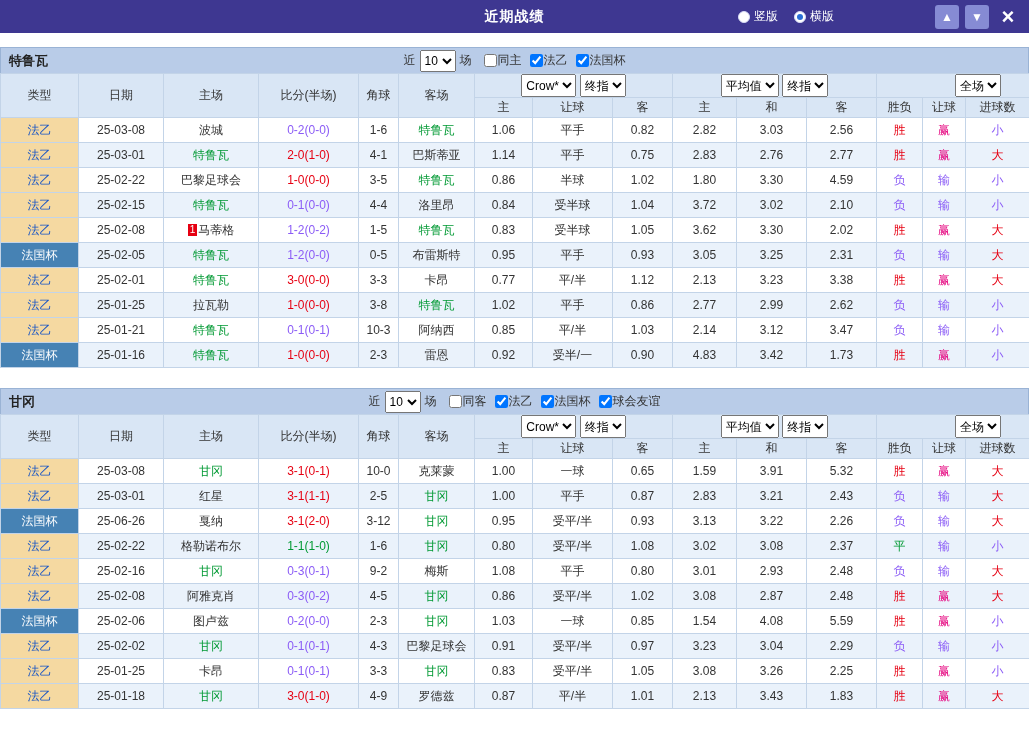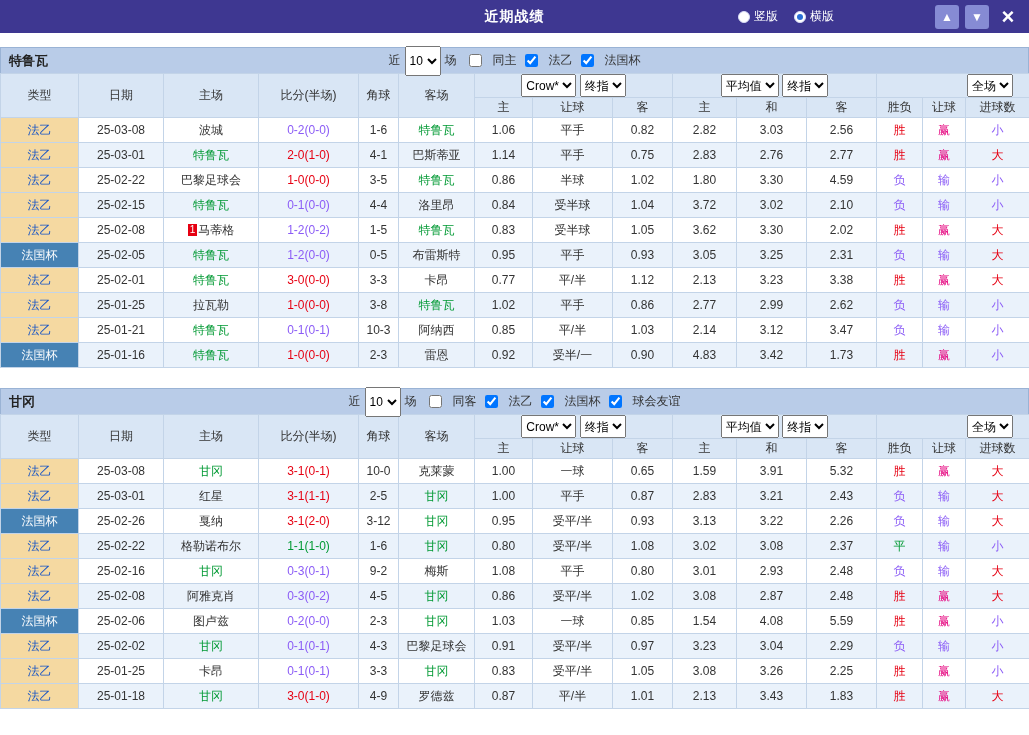--- a/index.html
+++ b/index.html
@@ -14,32 +14,32 @@
   .radio-circle.sel::after{content:"";position:absolute;left:2px;top:2px;width:6px;height:6px;border-radius:50%;background:#2a6fd6}
   .topbar-buttons{position:absolute;right:8px;display:flex;gap:6px;align-items:center}
   .tb-btn{width:24px;height:24px;background:#868bd4;color:#fff;border:none;border-radius:3px;font-size:12px;line-height:1;cursor:pointer}
   .tb-btn.close{background:transparent;font-size:22px;font-weight:bold;width:26px}
   
   .team-block{margin-top:14px}
   .team-block + .team-block{margin-top:20px}
   .team-bar{height:26px;background:#b9cce8;border:1px solid #9ab3d5;border-bottom:none;display:flex;align-items:center;position:relative}
   .team-name{position:absolute;left:8px;font-weight:bold;color:#222;font-size:13px}
   .filter{margin:0 auto;display:flex;align-items:center;gap:4px}
-  .filter select{height:30px;font-size:12px}
+  .filter select{height:22px;font-size:12px}
   .cbs{display:inline-flex;align-items:center}
-  .cb{display:inline-flex;align-items:center;gap:11px;margin-left:8px;cursor:pointer}
+  .cb{display:inline-flex;align-items:center;gap:1px;margin-left:8px;cursor:pointer}
   .cb input{width:13px;height:13px;margin:0;cursor:pointer}
   
   table{width:100%;border-collapse:collapse;table-layout:fixed;border:1px solid #94b0d0}
   th,td{border:1px solid #c3d4e8;text-align:center;overflow:hidden;white-space:nowrap}
   thead th{background:#d9e6f5;font-weight:normal;color:#333}
   .hrowA th{height:24px}
   .hrowB th{height:20px}
   .sel-cell select{height:23px;font-size:12px;vertical-align:middle}
-  .sel-right{text-align:right;padding-right:16px}
+  .sel-right{text-align:right;padding-right:28px}
   tbody td{height:25px;background:#fff}
   tr.alt td{background:#eaf2fb}
   td.league.lg2{background:#f5d9a1;color:#1a56c4}
   td.league.cup{background:#4682b4;color:#fff}
   td.team{cursor:pointer}
   .subj{color:#009933}
   .t-red{color:#e60012}
   .t-blue{color:#8b5cf6}
   .t-green{color:#009933}
   .t-mag{color:#e5007d}
@@ -424,21 +424,21 @@
           <td data-name="odds-away-cell">0.87</td>
           <td data-name="avg-home-cell">2.83</td>
           <td data-name="avg-draw-cell">3.21</td>
           <td data-name="avg-away-cell">2.43</td>
           <td class="t-blue" data-name="result-wdl-cell">负</td>
           <td class="t-blue" data-name="result-handicap-cell">输</td>
           <td class="t-red" data-name="result-goals-cell">大</td>
         </tr>
         <tr data-name="match-row">
           <td class="league cup" data-name="league-cell">法国杯</td>
-          <td data-name="date-cell">25-02-26</td>
+          <td data-name="date-cell">25-06-26</td>
           <td class="team" data-name="home-team-cell">戛纳</td>
           <td class="t-red" data-name="score-cell">3-1(2-0)</td>
           <td data-name="corners-cell">3-12</td>
           <td class="team subj" data-name="away-team-cell">甘冈</td>
           <td data-name="odds-home-cell">0.95</td>
           <td data-name="odds-handicap-cell">受平/半</td>
           <td data-name="odds-away-cell">0.93</td>
           <td data-name="avg-home-cell">3.13</td>
           <td data-name="avg-draw-cell">3.22</td>
           <td data-name="avg-away-cell">2.26</td>

